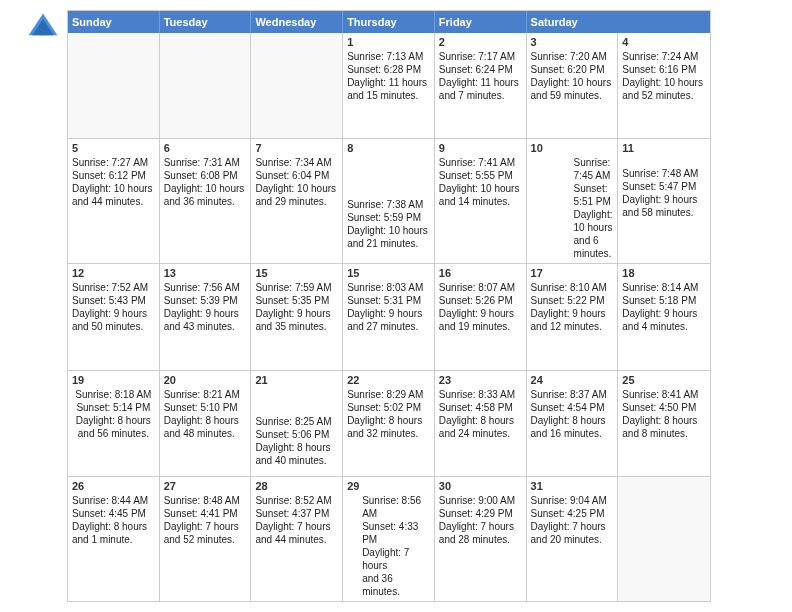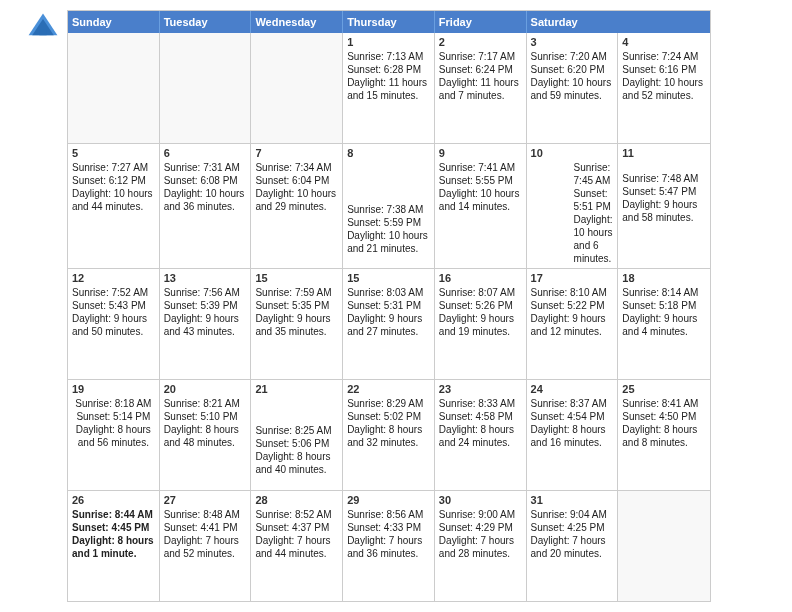--- a/index.html
+++ b/index.html
@@ -327,42 +327,42 @@
             <span class="day-num">25</span>
             <div class="cell-text" style="white-space: pre-line;">Sunrise: 8:41 AM
 Sunset: 4:50 PM
 Daylight: 8 hours
 and 8 minutes.</div>
           </div>
         </div>
         <div class="cal-row">
           <div class="cal-cell">
             <span class="day-num">26</span>
-            <div class="cell-text" style="white-space: pre-line; font-weight: bold;">Sunrise: 8:44 AM
+            <div class="cell-text" style="white-space: pre-line;">Sunrise: 8:44 AM
 Sunset: 4:45 PM
 Daylight: 8 hours
 and 1 minute.</div>
           </div>
           <div class="cal-cell">
             <span class="day-num">27</span>
             <div class="cell-text" style="white-space: pre-line;">Sunrise: 8:48 AM
 Sunset: 4:41 PM
 Daylight: 7 hours
 and 52 minutes.</div>
           </div>
           <div class="cal-cell">
             <span class="day-num">28</span>
             <div class="cell-text" style="white-space: pre-line;">Sunrise: 8:52 AM
 Sunset: 4:37 PM
 Daylight: 7 hours
 and 44 minutes.</div>
           </div>
           <div class="cal-cell">
             <span class="day-num">29</span>
-            <div class="cell-text" style="white-space: pre-line;">Sunrise: 8:56 AM
+            <div class="cell-text" style="white-space: pre-line; margin-left: 15px;">Sunrise: 8:56 AM
 Sunset: 4:33 PM
 Daylight: 7 hours
 and 36 minutes.</div>
           </div>
           <div class="cal-cell">
             <span class="day-num">30</span>
             <div class="cell-text" style="white-space: pre-line;">Sunrise: 9:00 AM
 Sunset: 4:29 PM
 Daylight: 7 hours
 and 28 minutes.</div>

